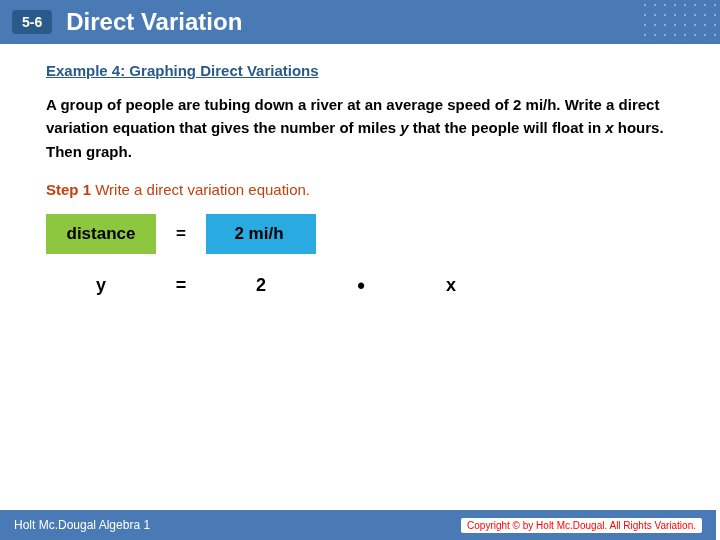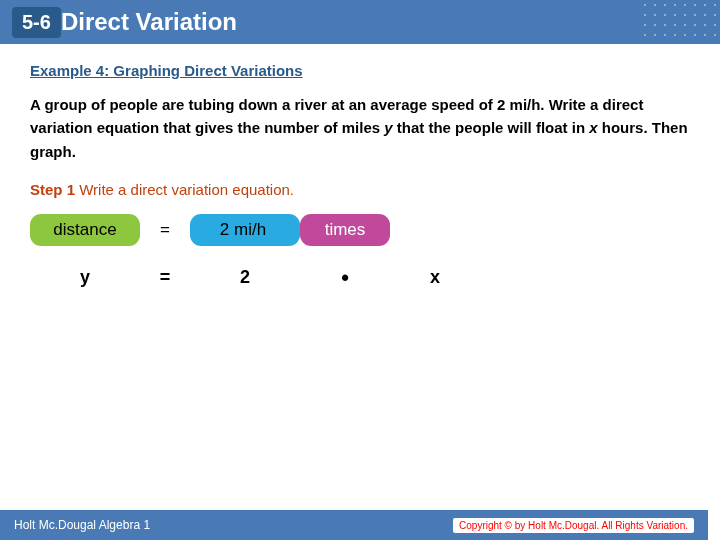--- a/index.html
+++ b/index.html
@@ -17,23 +17,24 @@
       display: flex;
       align-items: center;
       background: #4a7ab5;
       padding: 6px 12px;
       height: 44px;
     }
     .lesson-badge {
       background: #2a5a8a;
       color: #fff;
       font-weight: bold;
-      font-size: 20px;
+      font-size: 14px;
       padding: 4px 10px;
       border-radius: 4px;
+      margin-right: 14px;
     }
     .header-title {
       color: #fff;
       font-size: 24px;
       font-weight: bold;
     }
 
     
     .dot-grid {
       position: absolute;
@@ -41,20 +42,21 @@
       right: 0;
       width: 80px;
       height: 44px;
       background-image: radial-gradient(circle, rgba(255,255,255,0.4) 1.5px, transparent 1.5px);
       background-size: 10px 10px;
     }
 
     
     .content {
       padding: 18px 30px 10px 30px;
+      margin-left: 16px;
     }
 
     .example-title {
       color: #2a5a8a;
       font-size: 15px;
       font-weight: bold;
       margin-bottom: 14px;
       text-decoration: underline;
     }
 
@@ -84,25 +86,24 @@
       align-items: center;
       gap: 0;
       margin-bottom: 10px;
     }
 
     .cell {
       display: flex;
       align-items: center;
       justify-content: center;
       font-size: 17px;
-      font-weight: normal;
-      min-width: 90px;
-      height: 32px;
+      font-weight: bold;
+      min-width: 90px;
+      height: 40px;
       padding: 0 12px;
-      border-radius: 11px;
     }
 
     .cell-green {
       background: #8dc63f;
       color: #000;
       min-width: 110px;
     }
     .cell-equals {
       background: transparent;
       color: #000;
@@ -146,21 +147,21 @@
       min-width: 90px;
       height: 44px;
       padding: 0 12px;
     }
 
     
     .footer {
       position: absolute;
       bottom: 0;
       left: 0;
-      right: 12px;
+      right: 4px;
       height: 30px;
       background: #4a7ab5;
       display: flex;
       align-items: center;
       justify-content: space-between;
       padding: 0 14px;
     }
     .footer-left {
       color: #fff;
       font-size: 12px;
@@ -196,21 +197,20 @@
   </div>
 
   <div class="step-line">
     <span class="step-label">Step 1</span><span> Write a direct variation equation.</span>
   </div>
 
   <div class="eq-row">
     <div class="cell cell-green">distance</div>
     <div class="cell cell-equals">=</div>
     <div class="cell cell-blue">2 mi/h</div>
-    <div class="cell cell-pink">times</div>
   </div>
 
   <div class="val-row">
     <div class="val-cell cell-plain" style="min-width:110px;">y</div>
     <div class="val-cell cell-plain" style="min-width:50px;">=</div>
     <div class="val-cell cell-plain" style="min-width:110px;">2</div>
     <div class="val-cell cell-plain" style="min-width:90px;">
       <span class="dot">•</span>
     </div>
     <div class="val-cell cell-plain" style="min-width:90px;">x</div>

